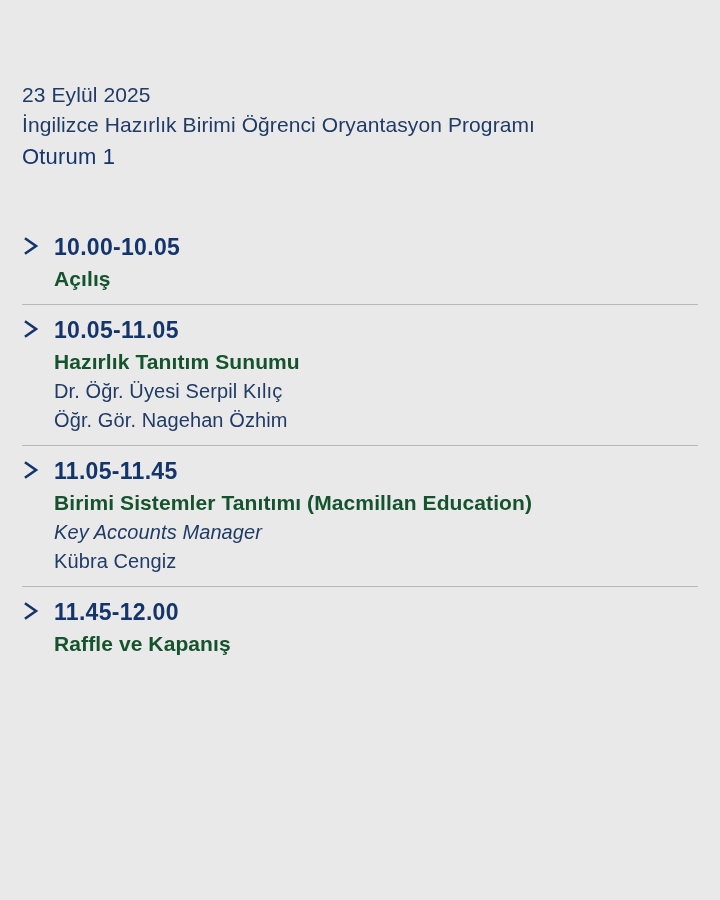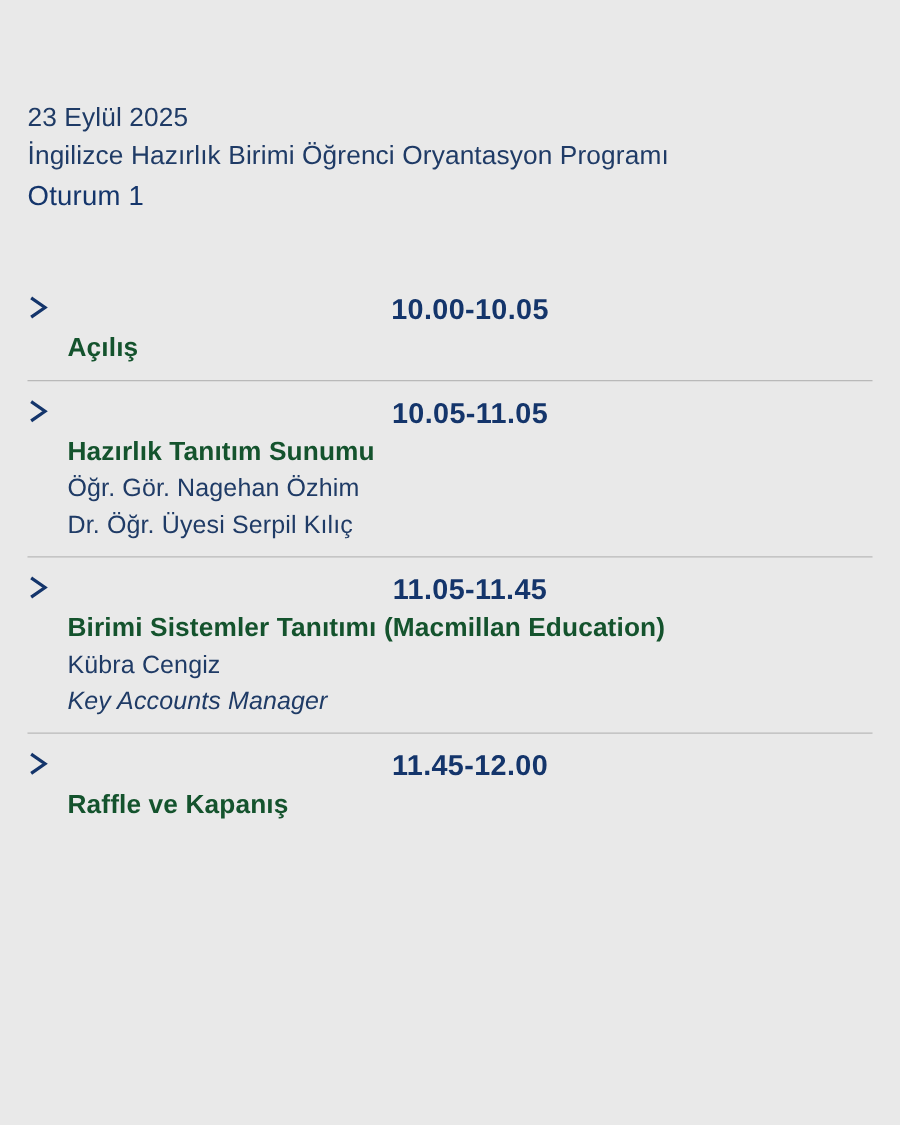--- a/index.html
+++ b/index.html
@@ -75,21 +75,20 @@
   .chev svg {
     display: block;
   }
 
   .time {
     font-size: 23px;
     font-weight: bold;
     line-height: 26px;
     color: #14356b;
     letter-spacing: 0.3px;
-    text-align: center;
   }
   .title {
     font-size: 21px;
     font-weight: bold;
     line-height: 30px;
     color: #14532d;
     letter-spacing: 0.1px;
     margin-top: 4px;
   }
   .person {
@@ -126,34 +125,34 @@
     </div>
 
     <div class="item divided">
       <span class="chev">
         <svg width="22" height="24" viewBox="0 0 22 24" aria-hidden="true">
           <path d="M4 5 L14 12 L4 19" fill="none" stroke="#14356b" stroke-width="2.6" stroke-linecap="square"></path>
         </svg>
       </span>
       <div class="time">10.05-11.05</div>
       <div class="title">Hazırlık Tanıtım Sunumu</div>
+      <div class="person">Dr. Öğr. Üyesi Serpil Kılıç</div>
       <div class="person">Öğr. Gör. Nagehan Özhim</div>
-      <div class="person">Dr. Öğr. Üyesi Serpil Kılıç</div>
     </div>
 
     <div class="item divided">
       <span class="chev">
         <svg width="22" height="24" viewBox="0 0 22 24" aria-hidden="true">
           <path d="M4 5 L14 12 L4 19" fill="none" stroke="#14356b" stroke-width="2.6" stroke-linecap="square"></path>
         </svg>
       </span>
       <div class="time">11.05-11.45</div>
       <div class="title">Birimi Sistemler Tanıtımı (Macmillan Education)</div>
+      <div class="person italic">Key Accounts Manager</div>
       <div class="person">Kübra Cengiz</div>
-      <div class="person italic">Key Accounts Manager</div>
     </div>
 
     <div class="item divided">
       <span class="chev">
         <svg width="22" height="24" viewBox="0 0 22 24" aria-hidden="true">
           <path d="M4 5 L14 12 L4 19" fill="none" stroke="#14356b" stroke-width="2.6" stroke-linecap="square"></path>
         </svg>
       </span>
       <div class="time">11.45-12.00</div>
       <div class="title">Raffle ve Kapanış</div>

